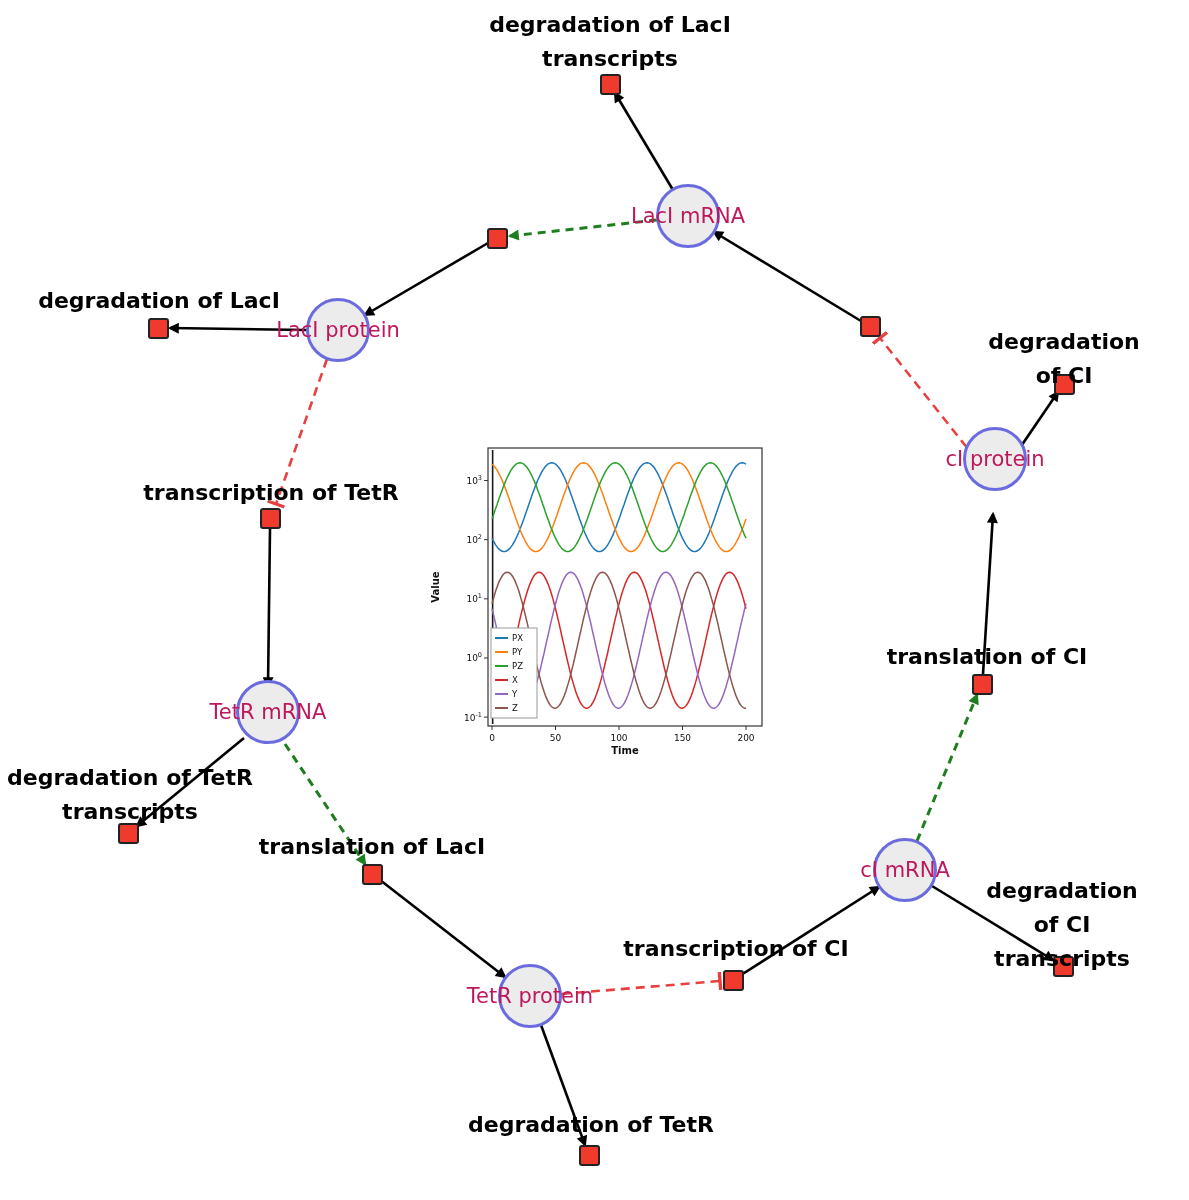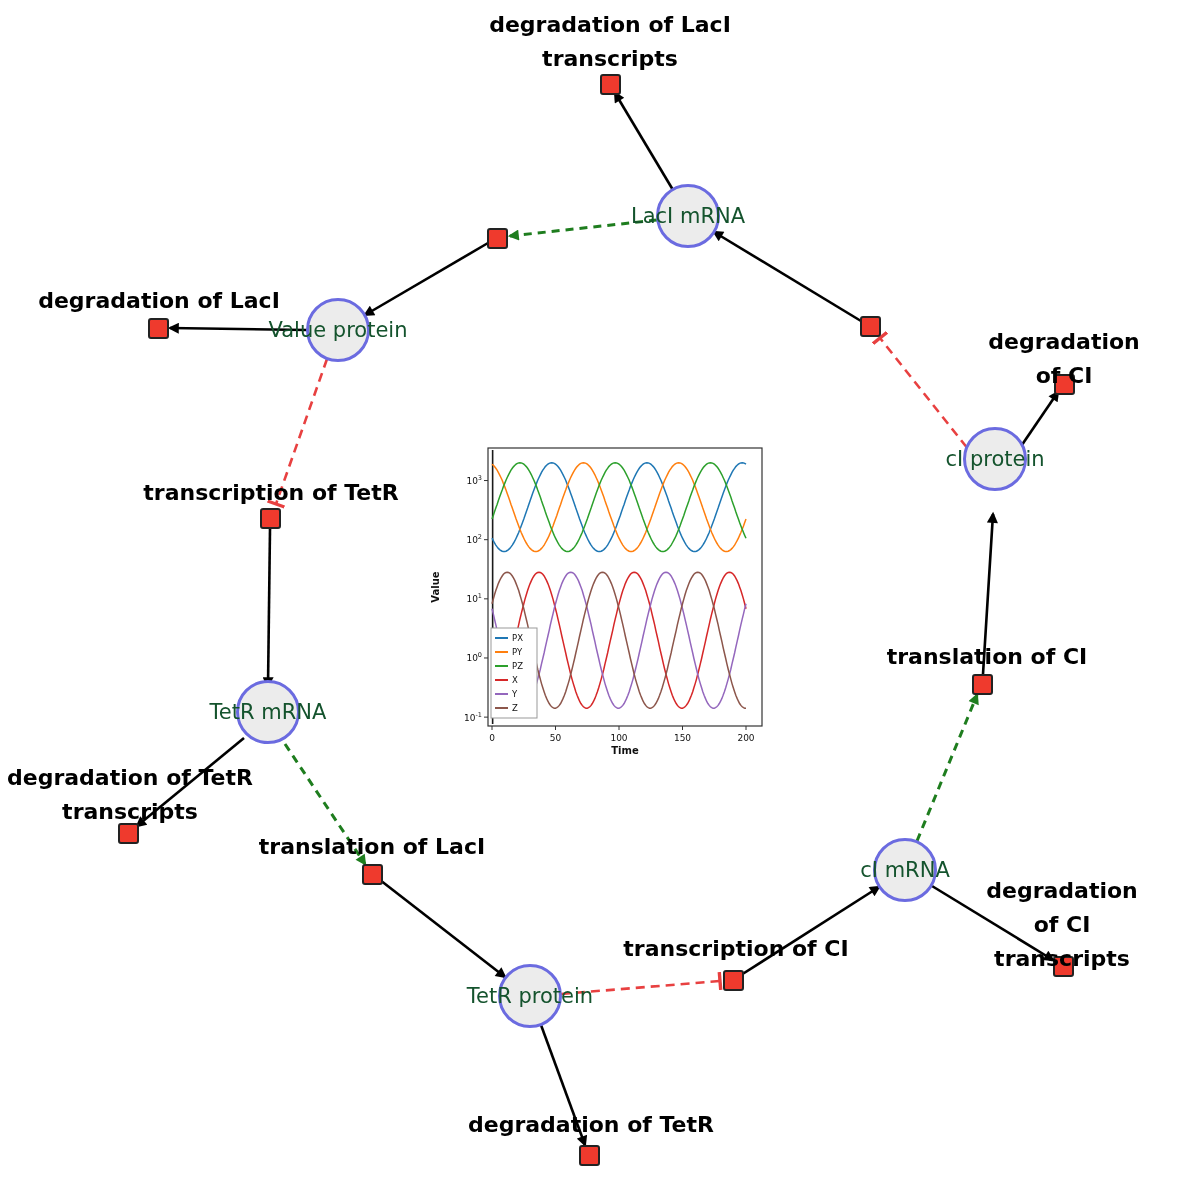--- a/index.html
+++ b/index.html
@@ -12,21 +12,21 @@
   .edge-catalysis  { stroke:var(--edge-activation-green,#1e7d1e); stroke-width:3; stroke-dasharray:8 6; }
   .edge-inhibition { stroke:var(--edge-inhibition-red,#e84040); stroke-width:2.6; stroke-dasharray:9 6; }
 
   .species-node {
     position:absolute; width:58px; height:58px; margin:-32px 0 0 -32px;
     border-radius:50%; background:var(--species-fill,#ececec);
     border:3px solid var(--species-border,#6b6be0);
   }
   .species-label {
     position:absolute; left:50%; top:50%; transform:translate(-50%,-50%);
-    white-space:nowrap; font-size:21px; color:#14532d;
+    white-space:nowrap; font-size:21px; color:#be185d;
   }
   .reaction-node {
     position:absolute; width:17px; height:17px; margin:-10px 0 0 -10px;
     background:var(--reaction-fill,#ef3a2d);
     border:2.5px solid var(--reaction-border,#222);
     border-radius:3px;
   }
   .reaction-label {
     position:absolute; transform:translate(-50%,-50%);
     font-weight:bold; font-size:22px; color:#000; text-align:center;
@@ -72,21 +72,21 @@
 
     <line class="edge-inhibition" x1="327" y1="359" x2="276" y2="504" marker-end="url(#mTbarR)"></line>
     <line class="edge-inhibition" x1="976" y1="459" x2="880" y2="338" marker-end="url(#mTbarR)"></line>
     <line class="edge-inhibition" x1="561" y1="994" x2="720" y2="981" marker-end="url(#mTbarR)"></line>
   </svg>
 
   <div class="species-node" style="left:688px;top:216px">
     <span class="species-label">LacI mRNA</span>
   </div>
   <div class="species-node" style="left:338px;top:330px">
-    <span class="species-label">Value protein</span>
+    <span class="species-label">LacI protein</span>
   </div>
   <div class="species-node" style="left:268px;top:712px">
     <span class="species-label">TetR mRNA</span>
   </div>
   <div class="species-node" style="left:530px;top:996px">
     <span class="species-label">TetR protein</span>
   </div>
   <div class="species-node" style="left:905px;top:870px">
     <span class="species-label">cI mRNA</span>
   </div>

